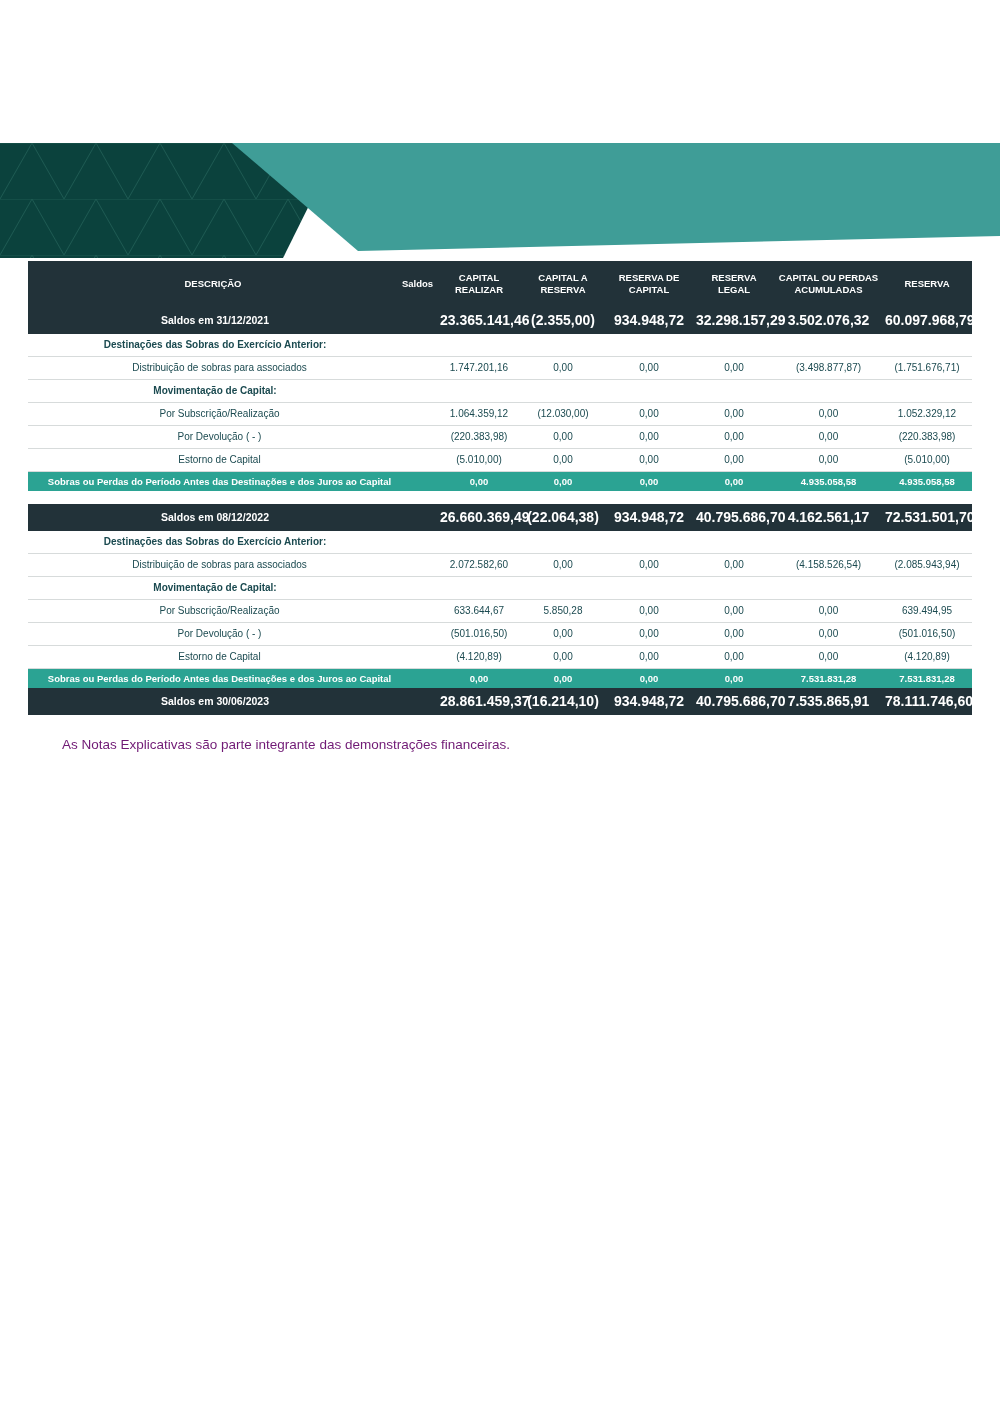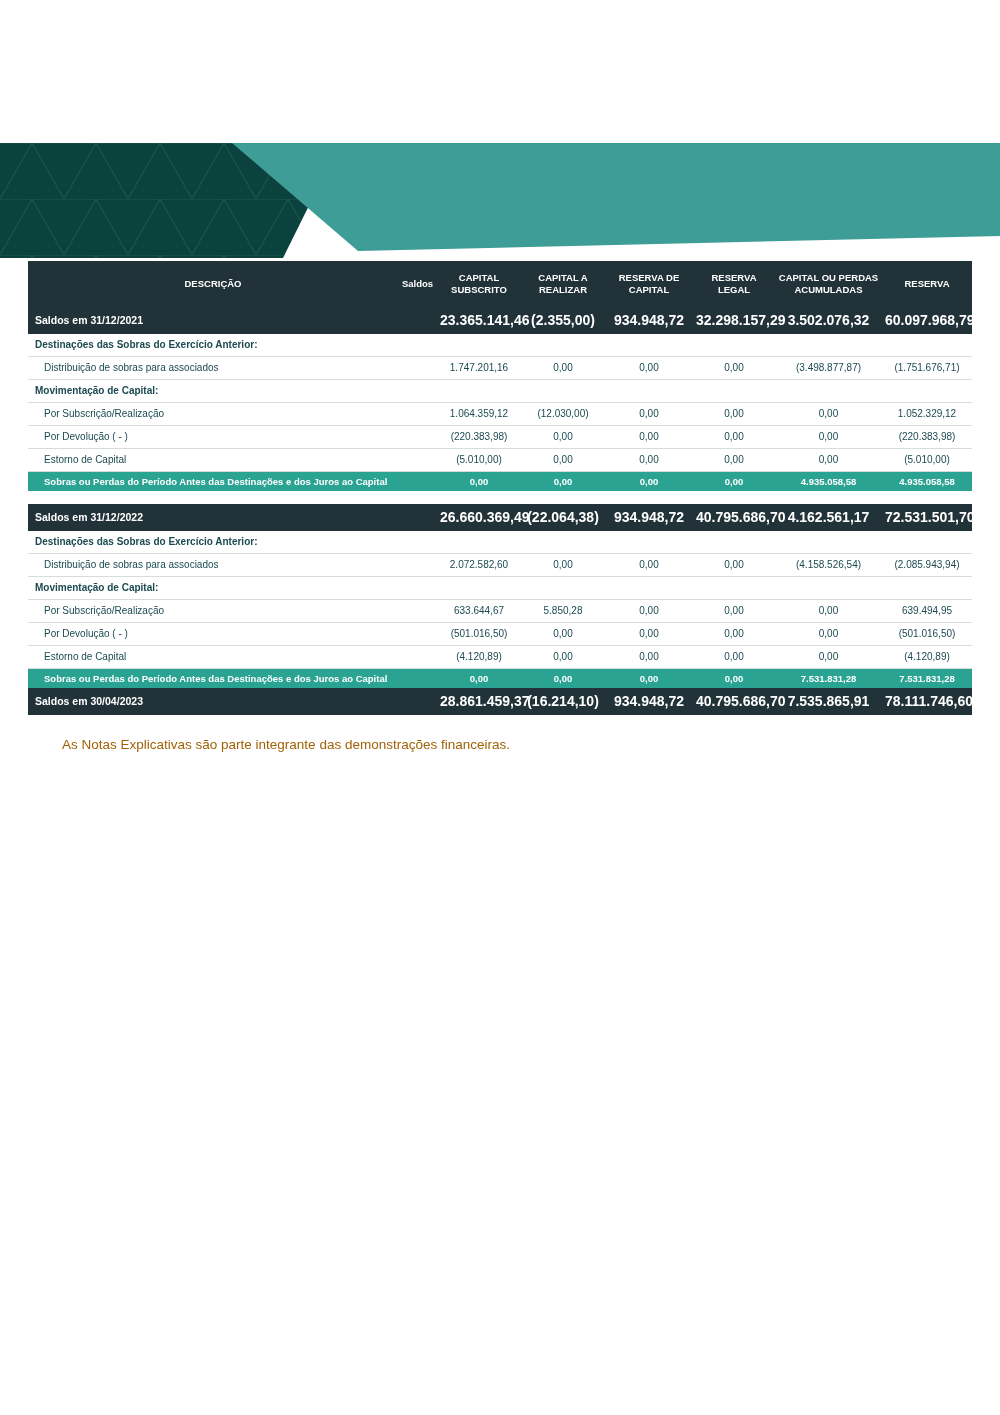--- a/index.html
+++ b/index.html
@@ -30,41 +30,41 @@
   table.equity th {
     background:var(--header_dark,#223239); color:#fff;
     font-size:9.5px; font-weight:bold; text-align:center; vertical-align:middle;
     height:46px; padding:4px 3px; line-height:1.2;
   }
   table.equity td {
     font-size:10px; color:var(--text_teal,#1b4a50);
     text-align:center; vertical-align:middle;
     padding:5px 3px; line-height:1.2;
   }
-  table.equity td.desc { text-align:left; padding-left:7px; }
+  table.equity td.desc { text-align:center; padding-left:7px; }
   tr.row-plain td, tr.row-bold td, tr.row-indent td { background:#fff; border-bottom:1px solid #d7dbdb; }
   tr.row-bold td.desc { font-weight:bold; }
   tr.row-bold td { font-weight:bold; }
   tr.row-indent td.desc { padding-left:16px; }
   tr.row-dark td {
     background:var(--header_dark,#223239); color:#fff; font-weight:bold;
     font-size:14px; border:none;
   }
   tr.row-dark td.desc { font-size:10.5px; }
   tr.row-teal td {
     background:var(--row_teal,#2ba393); color:#fff; font-weight:bold;
     font-size:9.5px; border:none; padding-top:4px; padding-bottom:4px;
   }
   tr.row-teal td.desc { max-width:370px;padding-left:16px; }
   tr.row-gap td { background:#fff; border:none; height:13px; padding:0; }
 
   
   .footnote {
     margin:22px 0 0 62px;
-    font-size:13.5px; color:#a16207;
+    font-size:13.5px; color:#701a75;
   }
 </style>
 </head>
 <body>
 
 <div class="page">
 
   <svg class="band-top" width="1000" height="115" viewBox="0 0 1000 115" aria-hidden="true">
     <defs>
       <pattern id="triDark" width="64" height="56" patternUnits="userSpaceOnUse">
@@ -92,22 +92,22 @@
         <col style="width:84px">
       <col style="width:88px">
         <col style="width:82px">
         <col style="width:107px">
         <col style="width:90px">
     </colgroup>
     <thead>
       <tr>
           <th>DESCRIÇÃO</th>
           <th>Saldos</th>
-          <th>CAPITAL SUBSCRITO</th>
-          <th>CAPITAL A REALIZAR</th>
+          <th>CAPITAL REALIZAR</th>
+          <th>CAPITAL A RESERVA</th>
           <th>RESERVA DE CAPITAL</th>
           <th>RESERVA LEGAL</th>
           <th>CAPITAL OU PERDAS ACUMULADAS</th>
           <th>RESERVA</th>
         </tr>
     </thead>
     <tbody>
         <tr class="row-dark">
           <td class="desc">Saldos em 31/12/2021</td>
           <td></td>
@@ -185,21 +185,21 @@
           <td>0,00</td>
           <td>0,00</td>
           <td>0,00</td>
           <td>4.935.058,58</td>
           <td>4.935.058,58</td>
         </tr>
         <tr class="row-gap">
           <td colspan="8"></td>
         </tr>
         <tr class="row-dark">
-          <td class="desc">Saldos em 31/12/2022</td>
+          <td class="desc">Saldos em 08/12/2022</td>
           <td></td>
           <td>26.660.369,49</td>
           <td>(22.064,38)</td>
           <td>934.948,72</td>
           <td>40.795.686,70</td>
           <td>4.162.561,17</td>
           <td>72.531.501,70</td>
         </tr>
         <tr class="row-bold">
           <td class="desc">Destinações das Sobras do Exercício Anterior:</td>
@@ -265,21 +265,21 @@
           <td class="desc">Sobras ou Perdas do Período Antes das Destinações e dos Juros ao Capital</td>
           <td></td>
           <td>0,00</td>
           <td>0,00</td>
           <td>0,00</td>
           <td>0,00</td>
           <td>7.531.831,28</td>
           <td>7.531.831,28</td>
         </tr>
         <tr class="row-dark">
-          <td class="desc">Saldos em 30/04/2023</td>
+          <td class="desc">Saldos em 30/06/2023</td>
           <td></td>
           <td>28.861.459,37</td>
           <td>(16.214,10)</td>
           <td>934.948,72</td>
           <td>40.795.686,70</td>
           <td>7.535.865,91</td>
           <td>78.111.746,60</td>
         </tr>
       </tbody>
   </table>

